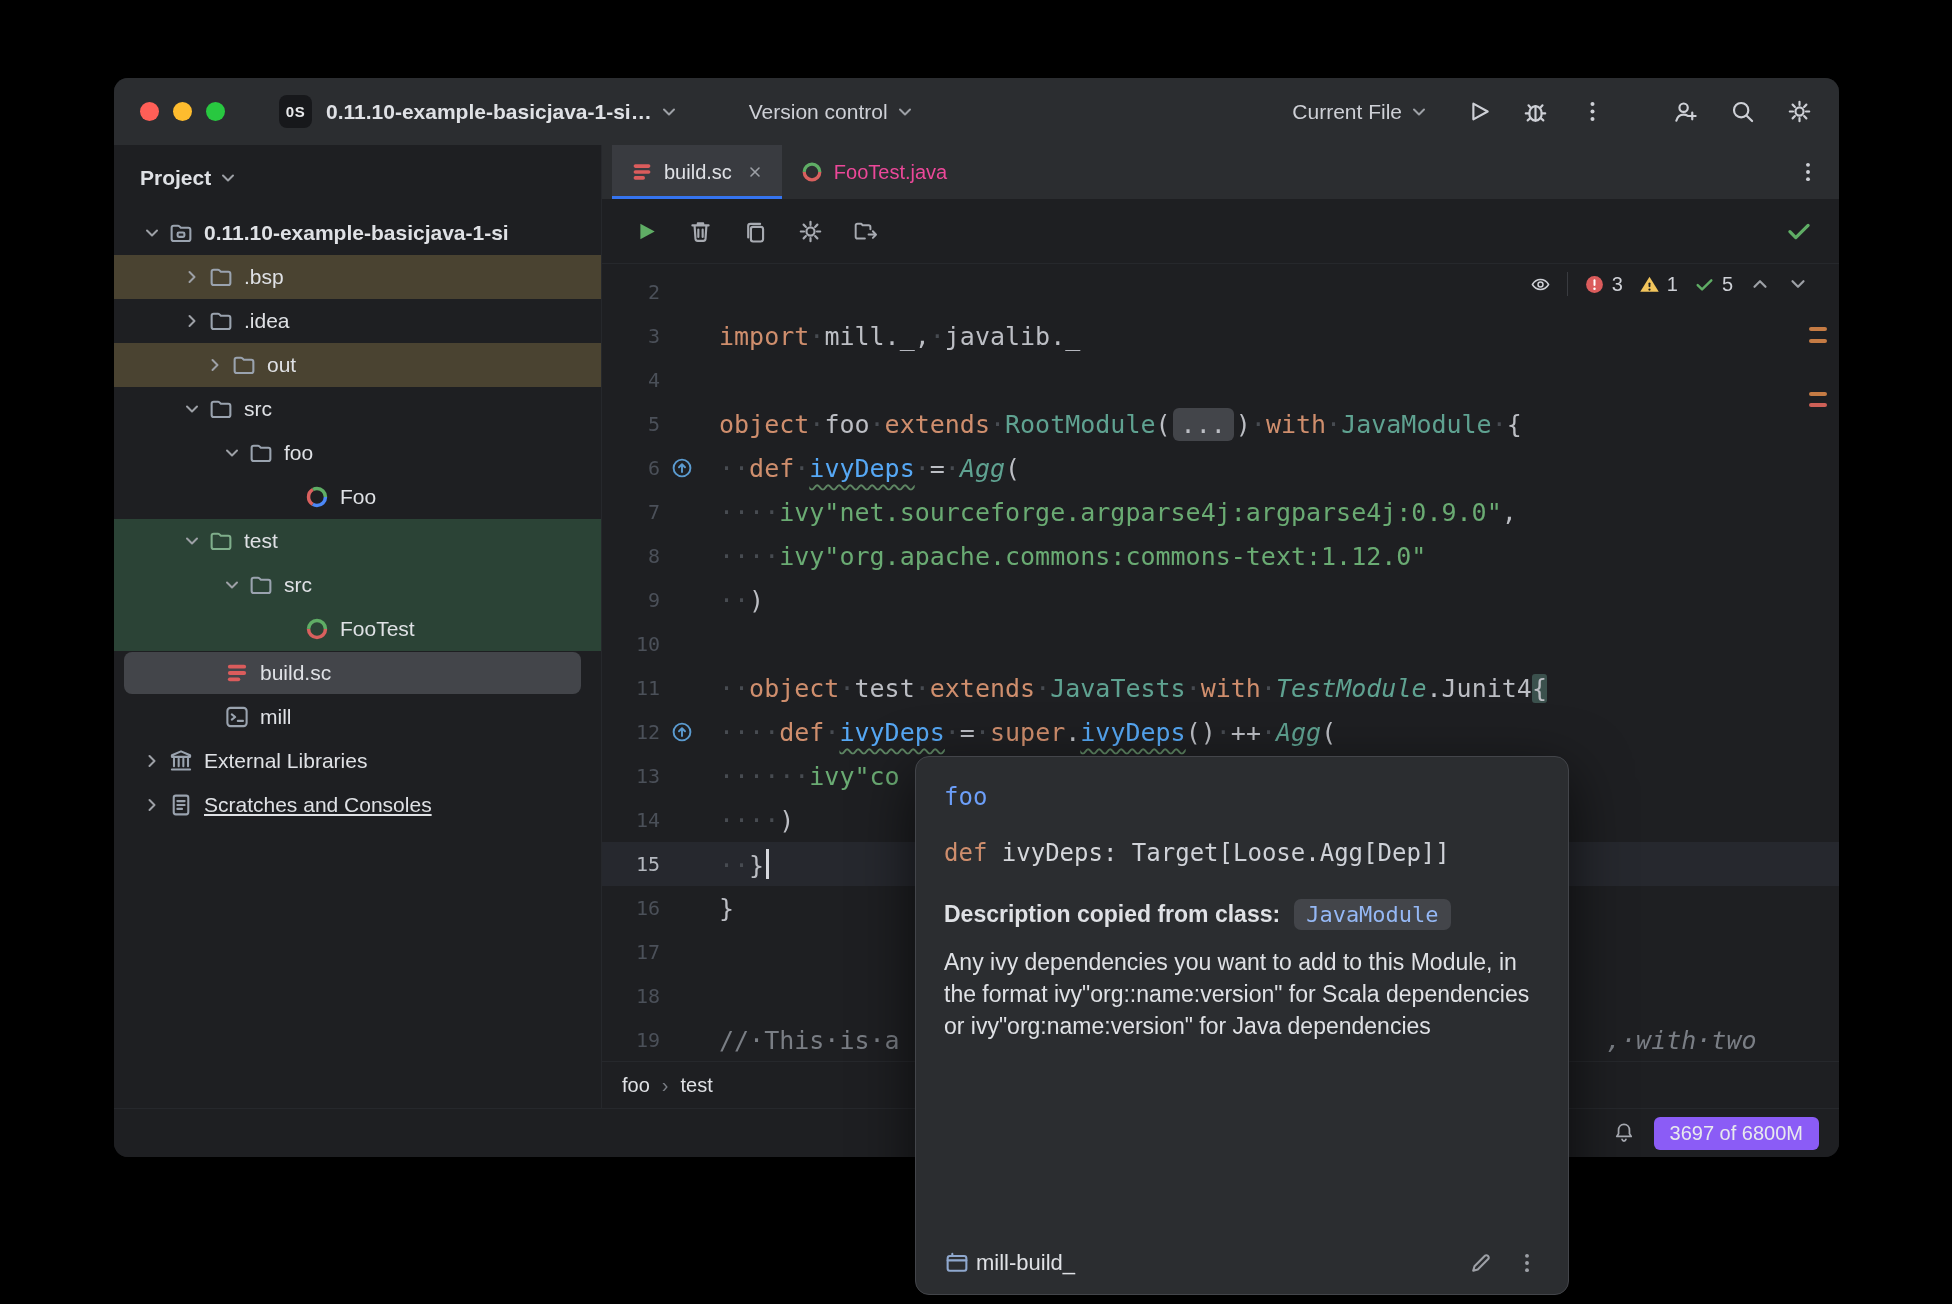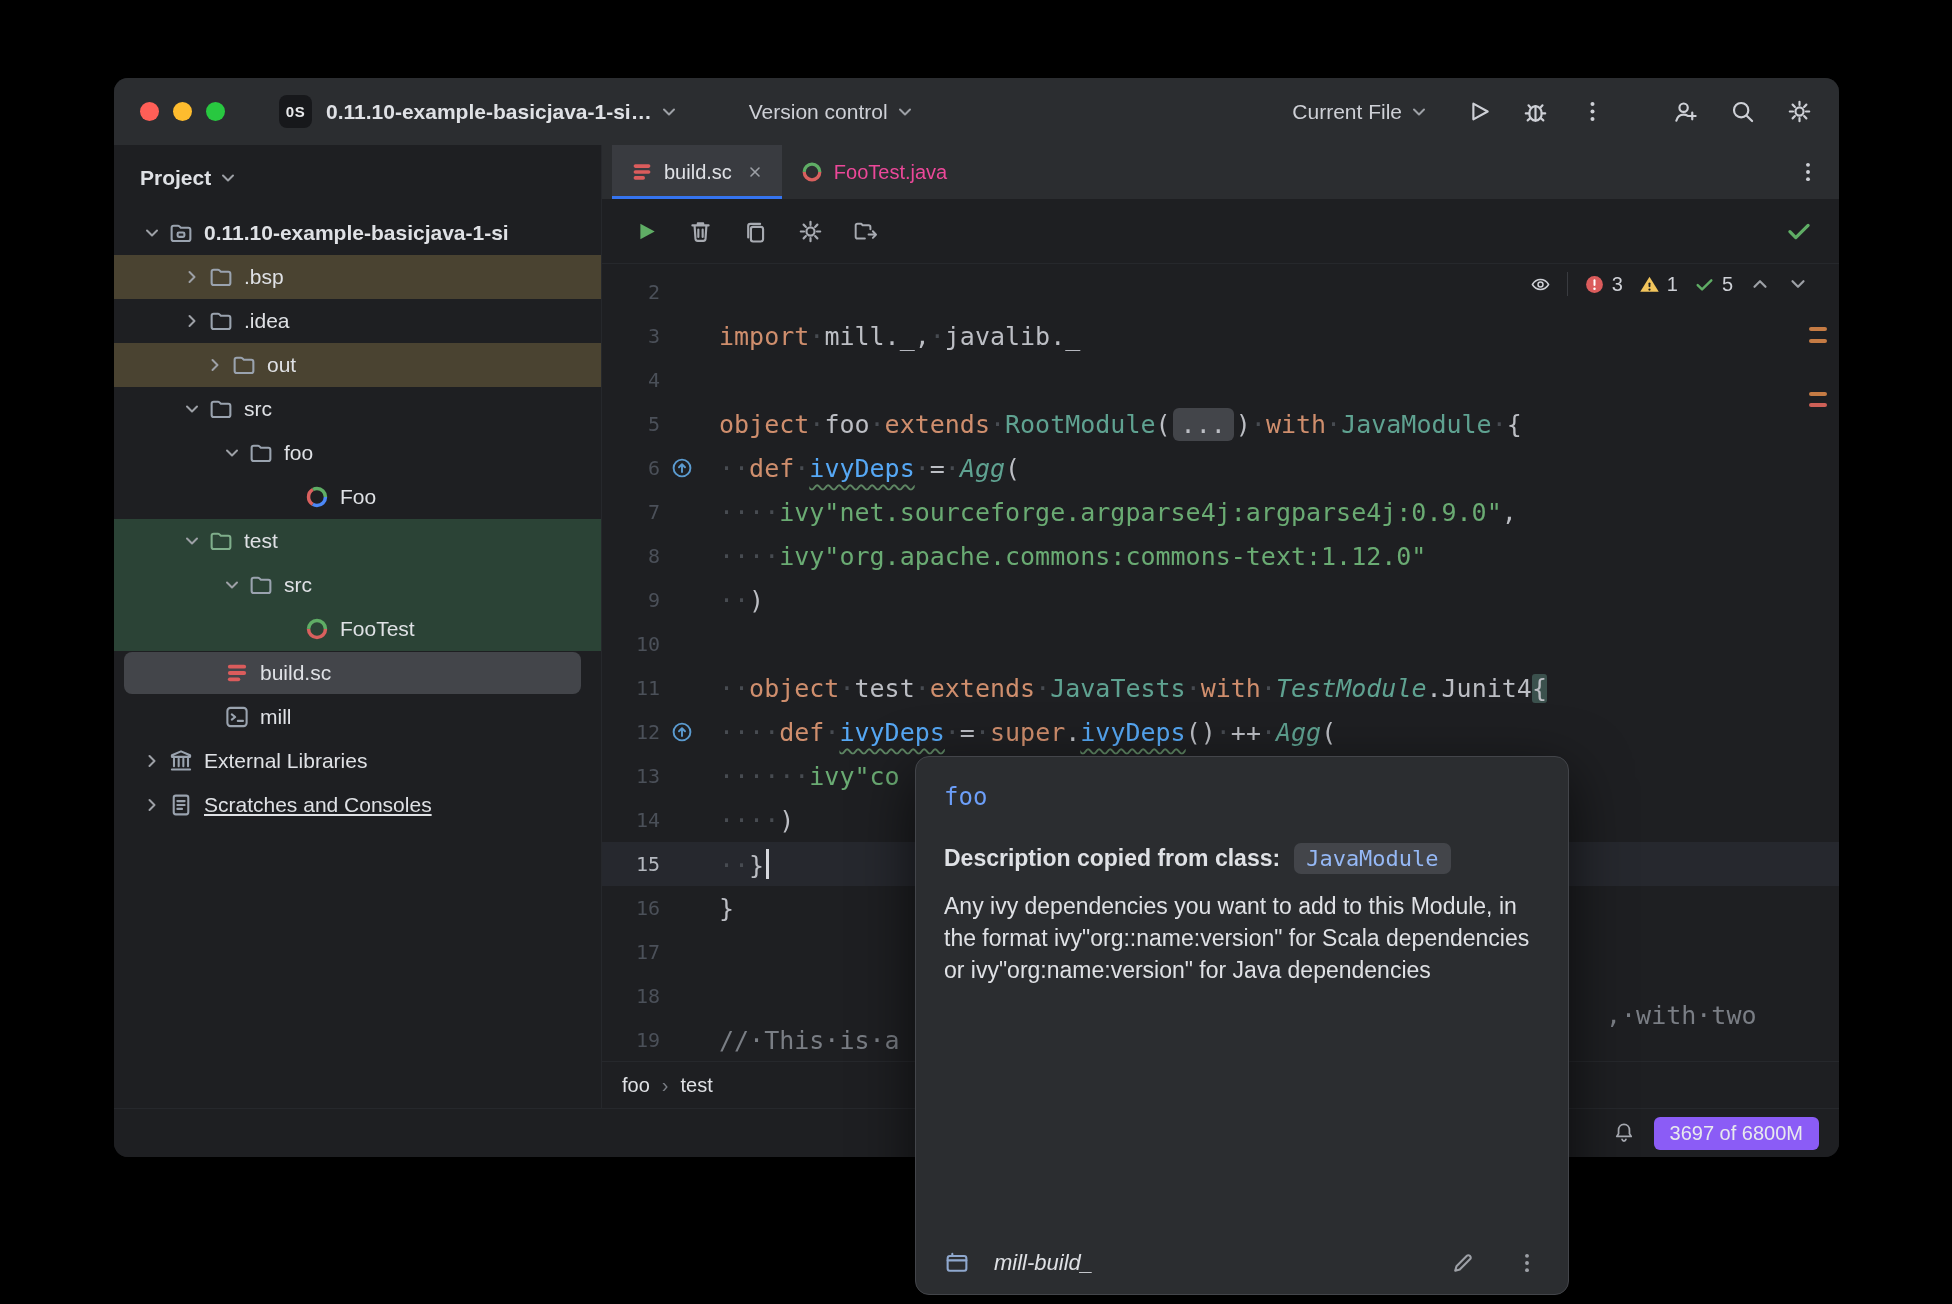--- a/index.html
+++ b/index.html
@@ -76,39 +76,39 @@
   .tk-brace{background:#3B514D;border-radius:3px;}
   .tk-caret{display:inline-block;width:3px;height:30px;background:#D6D8DD;margin-left:2px;vertical-align:-5px;}
   .tk-name{color:#D5D7DB}.tk-plain{color:#CFD2D8}
 
   .insp{position:absolute;top:8px;right:30px;display:flex;align-items:center;gap:16px;font-family:"Liberation Sans",sans-serif;font-size:20px;color:#CED0D6;}
   .insp .sep{width:1px;height:24px;background:#393B40;}
   .insp-item{display:flex;align-items:center;gap:7px;}
   .insp-icon{width:21px;height:21px;}
   .insp-chev{width:22px;height:22px;color:#9DA0A6;}
   .stripe{position:absolute;right:12px;width:18px;height:4px;border-radius:2px;}
-  .comment-tail{position:absolute;left:1004px;top:729px;height:44px;display:flex;align-items:center;color:#7A7E85;}
+  .comment-tail{position:absolute;left:1004px;top:754px;height:44px;display:flex;align-items:center;color:#7A7E85;font-style:italic;}
 
   .breadcrumbs{height:47px;flex:0 0 47px;border-top:1px solid #26282C;display:flex;align-items:center;gap:12px;padding-left:20px;font-size:20px;color:#DFE1E5;}
   .bc-sep{color:#7A7E85;}
 
   
   .statusbar{height:49px;flex:0 0 49px;border-top:1px solid #26282C;display:flex;align-items:center;padding:0 20px;background:#1E1F22;}
   .bell{width:24px;height:24px;color:#A8ABB2;margin-left:auto;margin-right:18px;}
   .mem{background:#8b5cf6;color:#E8EAED;font-size:20px;padding:5px 16px;border-radius:6px;white-space:nowrap;}
 
   
   .doc-popup{position:absolute;left:915px;top:756px;width:654px;height:539px;background:#2B2D30;border:1px solid #43454A;
     border-radius:14px;box-shadow:0 18px 60px rgba(0,0,0,.65);z-index:50;display:flex;flex-direction:column;padding:26px 28px 18px 28px;}
   .pp-symbol{font-family:"DejaVu Sans Mono","Liberation Mono",monospace;font-size:24px;color:#6C9EF8;}
   .pp-sig{margin-top:28px;font-family:"DejaVu Sans Mono","Liberation Mono",monospace;font-size:24px;}
   .pp-desc{margin-top:32px;font-size:23px;font-weight:700;color:#DFE1E5;display:flex;align-items:center;gap:14px;}
   .pp-chip{background:#43454A;border-radius:7px;padding:3px 12px;font-family:"DejaVu Sans Mono","Liberation Mono",monospace;font-weight:400;font-size:22px;color:#95B8F5;}
   .pp-body{margin-top:16px;font-size:23px;line-height:1.4;color:#DFE1E5;}
-  .pp-footer{margin-top:auto;display:flex;align-items:center;gap:24px;padding-top:12px;font-style:italic;}
+  .pp-footer{margin-top:auto;display:flex;align-items:center;gap:6px;padding-top:12px;}
   .pp-mod-icon{width:26px;height:26px;color:#8FA8CE;}
   .pp-src{font-size:22px;color:#DFE1E5;}
   .pp-act{width:26px;height:26px;color:#9DA0A6;}
   .pp-act.edit{margin-left:auto;margin-right:14px;}
 </style>
 </head>
 <body>
 
 <div class="window" data-name="ide-window">
 
@@ -556,20 +556,21 @@
           <path d="M9.2 16.8c.3 1 1 1.6 1.8 1.6s1.5-.6 1.8-1.6"></path>
         </svg>
       </span>
     <span class="mem" data-name="memory-indicator">3697 of 6800M</span>
   </div>
 
 </div>
 
 <div class="doc-popup" data-name="documentation-popup">
   <div class="pp-symbol" data-name="popup-symbol-link">foo</div>
+  <div class="pp-sig" id="popup-sig" data-name="popup-signature"><span class="tk-kw">def </span><span class="tk-name">ivyDeps</span><span class="tk-plain">: Target[Loose.Agg[Dep]]</span></div>
   <div class="pp-desc" data-name="popup-description-header">
     <span data-name="description-label">Description copied from class:</span>
     <span class="pp-chip" data-name="javamodule-chip">JavaModule</span>
   </div>
   <div class="pp-body" data-name="popup-body-text">Any ivy dependencies you want to add to this Module, in the format ivy"org::name:version" for Scala dependencies or ivy"org:name:version" for Java dependencies</div>
   <div class="pp-footer" data-name="popup-footer">
     <span class="pp-mod-icon icon" data-name="module-icon">
         <svg viewBox="0 0 20 20" fill="none" stroke="currentColor" stroke-width="1.6" stroke-linecap="round" stroke-linejoin="round">
           <rect x="2.8" y="4.6" width="14.4" height="11.4" rx="1.8"></rect>
           <path d="M2.8 8h14.4M6.4 4.6V3"></path>

